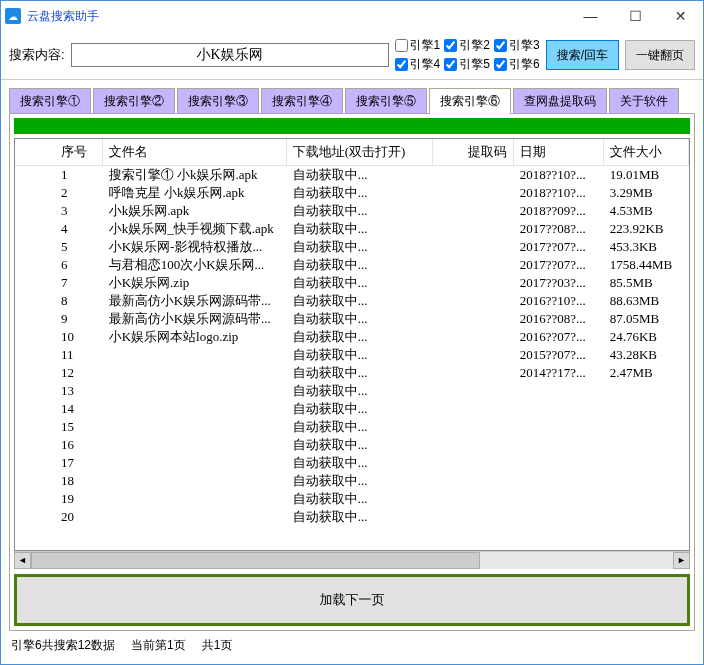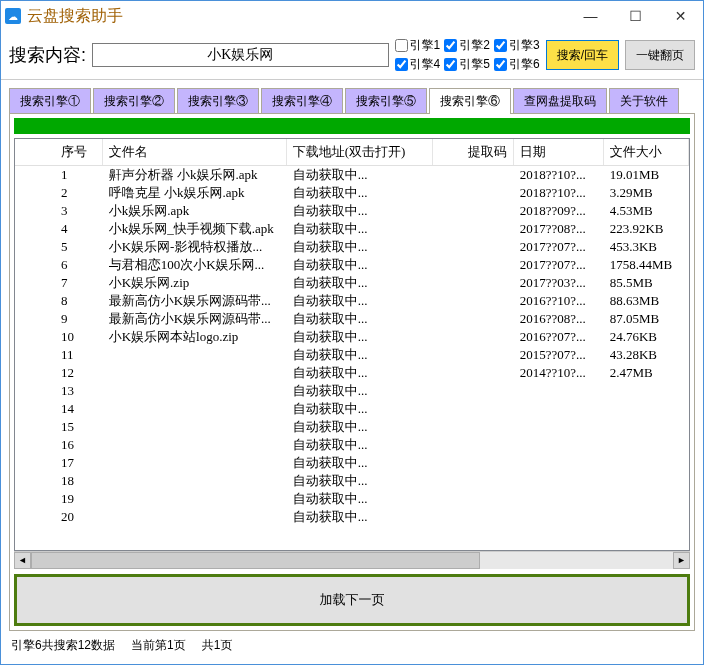--- a/index.html
+++ b/index.html
@@ -1,30 +1,30 @@
 <!DOCTYPE html>
 <html><head>
 <meta charset="utf-8">
 <style>
 * { box-sizing: border-box; margin: 0; padding: 0; }
 body { font-family: "Microsoft YaHei", "SimSun", sans-serif; font-size: 12px; background: #fff; overflow: hidden; }
 .window { width: 704px; height: 665px; border: 1px solid #4a90d9; display: flex; flex-direction: column; }
 .titlebar { height: 30px; background: #fff; display: flex; align-items: center; padding-left: 4px; }
 .titlebar-icon { width: 16px; height: 16px; background: #1e88e5; border-radius: 2px; margin-right: 6px; display: inline-flex; align-items: center; justify-content: center; color: #fff; font-size: 10px; }
-.titlebar-text { flex: 1; font-size: 16px; color: #a16207; }
+.titlebar-text { flex: 1; font-size: 12px; color: #1d4ed8; }
 .titlebar-btns { display: flex; height: 100%; }
 .tbtn { width: 45px; height: 30px; display: flex; align-items: center; justify-content: center; font-size: 14px; cursor: pointer; color: #333; }
 .search-area { padding: 6px 8px; display: flex; align-items: center; gap: 6px; border-bottom: 1px solid #ccc; }
-.search-label { font-size: 18px; }
+.search-label { font-size: 13px; }
 .search-input { flex: 1; height: 24px; border: 1px solid #7a7a7a; padding: 0 8px; font-size: 14px; text-align: center; font-family: "SimSun", serif; }
 .engine-checks { display: grid; grid-template-columns: repeat(3, auto); gap: 2px 4px; font-size: 12px; }
 .engine-checks label { display: flex; align-items: center; gap: 2px; cursor: pointer; }
 .engine-checks input { width: 13px; height: 13px; }
 .btn { height: 30px; padding: 0 10px; background: #e1e1e1; border: 1px solid #adadad; cursor: pointer; font-size: 12px; font-family: inherit; }
-.btn-primary { background: #fde047; border-color: #0078d7; }
+.btn-primary { background: #7dd3fc; border-color: #0078d7; }
 .tabs { display: flex; padding: 8px 8px 0 8px; gap: 2px; }
 .tab { padding: 4px 10px; border: 1px solid #aca899; border-bottom: none; background: #c4b5fd; cursor: pointer; font-size: 12px; }
 .tab.active { background: #fff; position: relative; z-index: 2; }
 .content { flex: 1; margin: 0 8px 0 8px; border: 1px solid #aca899; display: flex; flex-direction: column; overflow: hidden; margin-top: -1px; }
 .greenbar { height: 16px; background: #00a800; margin: 4px; }
 .table-wrap { flex: 1; overflow: hidden; margin: 0 4px; border: 1px solid #828790; display: flex; flex-direction: column; }
 .thead { display: flex; background: #fff; border-bottom: 1px solid #e0e0e0; }
 .th { padding: 4px 6px; font-size: 13px; font-family: "SimSun", serif; border-right: 1px solid #e5e5e5; white-space: nowrap; overflow: hidden; }
 .tbody { flex: 1; overflow: hidden; }
 .tr { display: flex; height: 18px; align-items: center; }
@@ -108,21 +108,21 @@
           <div class="th c0">序号</div>
           <div class="th c1">文件名</div>
           <div class="th c2">下载地址(双击打开)</div>
           <div class="th c3">提取码</div>
           <div class="th c4">日期</div>
           <div class="th c5">文件大小</div>
         </div>
       <div class="tbody" id="tbody">
           <div class="tr">
             <div class="td c0">1</div>
-            <div class="td c1">鼾声分析器 小k娱乐网.apk</div>
+            <div class="td c1">搜索引擎① 小k娱乐网.apk</div>
             <div class="td c2">自动获取中...</div>
             <div class="td c3"></div>
             <div class="td c4">2018??10?...</div>
             <div class="td c5">19.01MB</div>
           </div>
           <div class="tr">
             <div class="td c0">2</div>
             <div class="td c1">呼噜克星 小k娱乐网.apk</div>
             <div class="td c2">自动获取中...</div>
             <div class="td c3"></div>
@@ -199,21 +199,21 @@
             <div class="td c2">自动获取中...</div>
             <div class="td c3"></div>
             <div class="td c4">2015??07?...</div>
             <div class="td c5">43.28KB</div>
           </div>
           <div class="tr">
             <div class="td c0">12</div>
             <div class="td c1"></div>
             <div class="td c2">自动获取中...</div>
             <div class="td c3"></div>
-            <div class="td c4">2014??10?...</div>
+            <div class="td c4">2014??17?...</div>
             <div class="td c5">2.47MB</div>
           </div>
           <div class="tr">
             <div class="td c0">13</div>
             <div class="td c1"></div>
             <div class="td c2">自动获取中...</div>
             <div class="td c3"></div>
             <div class="td c4"></div>
             <div class="td c5"></div>
           </div>

